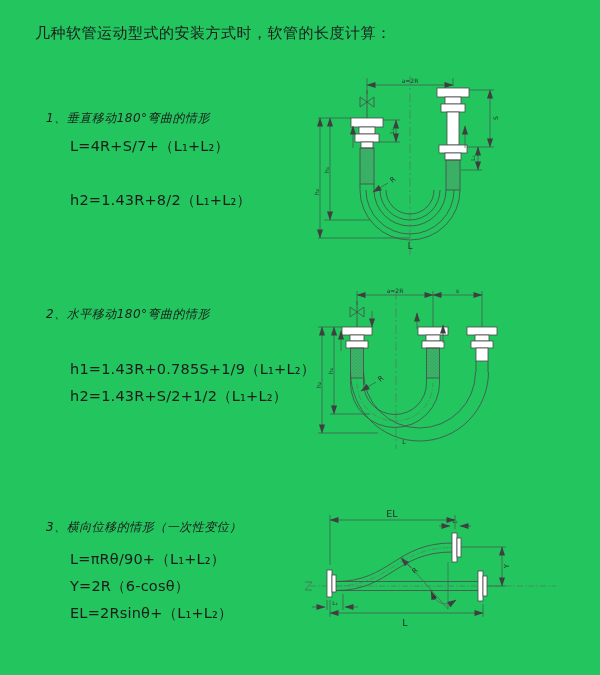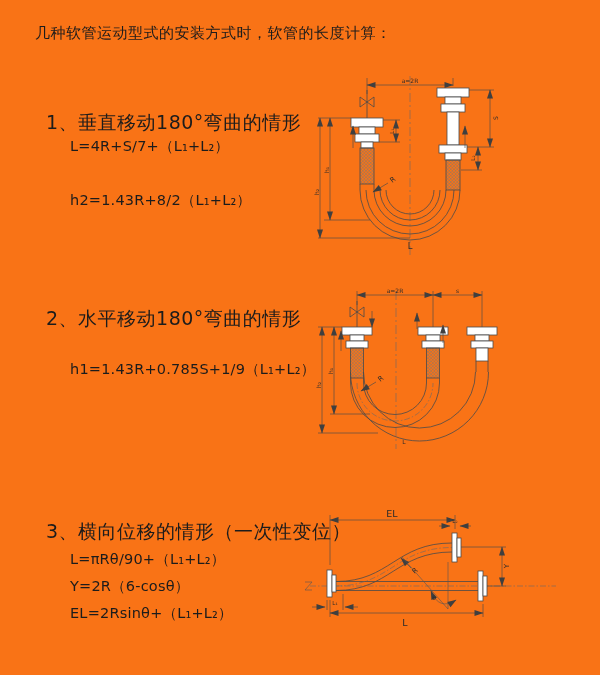--- a/index.html
+++ b/index.html
@@ -1,19 +1,19 @@
 <!DOCTYPE html>
 <html><head>
 <meta charset="utf-8">
 <style>
   html,body{margin:0;padding:0;background:#fff;}
-  .page{position:relative;width:600px;height:675px;background:#f97316;overflow:hidden;
+  .page{position:relative;width:600px;height:675px;background:#22c55e;overflow:hidden;
         font-family:"DejaVu Sans","Liberation Sans",sans-serif;color:#1c1c1c;}
   .title{position:absolute;left:35px;top:24px;font-size:15px;letter-spacing:.5px;}
-  .sec-heading{position:absolute;font-size:19px;letter-spacing:.5px;}
+  .sec-heading{position:absolute;font-size:12px;letter-spacing:.5px;font-style:italic;}
   .formula{position:absolute;font-size:14.5px;letter-spacing:.2px;}
   svg.diagram{position:absolute;overflow:visible;}
   svg .ln{stroke:#4a4a4a;stroke-width:.8;fill:none;}
   svg .thin{stroke:#555;stroke-width:.6;fill:none;}
   svg .dim{stroke:#4a4a4a;stroke-width:.65;fill:none;}
   svg .cl{stroke:#6a6a6a;stroke-width:.6;fill:none;stroke-dasharray:9 3 2 3;}
   svg .cld{stroke:#6a6a6a;stroke-width:.6;fill:none;stroke-dasharray:6 2 1.5 2;}
   svg .fit{fill:#ffffff;stroke:#4a4a4a;stroke-width:.8;}
   svg .braid{fill:url(#hatch);stroke:#4a4a4a;stroke-width:.8;}
   svg text{fill:#2b2b2b;font-family:"DejaVu Sans","Liberation Sans",sans-serif;}
@@ -111,20 +111,21 @@
     <g>
       <path class="dim" d="M78,113 L63,122" marker-end="url(#arr)"></path>
       <text class="t7" transform="rotate(-38 83 110)" x="83" y="112" text-anchor="middle">R</text>
     </g>
 
     <text class="t8" x="100" y="179" text-anchor="middle">L</text>
   </svg>
 
   <div class="sec-heading" style="left:46px;top:306px">2、水平移动180°弯曲的情形</div>
   <div class="formula" style="left:70px;top:360px">h1=1.43R+0.785S+1/9（L₁+L₂）</div>
+  <div class="formula" style="left:70px;top:387px">h2=1.43R+S/2+1/2（L₁+L₂）</div>
 
   <svg class="diagram" style="left:308px;top:283px" width="285" height="172" viewBox="0 0 285 172">
     <path class="cl" d="M88,8 V166"></path>
 
     <g>
       <path class="dim" d="M49,8 V22 M125,8 V44 M174,8 V44"></path>
       <path class="dim" d="M49,12 H125" marker-start="url(#arr)" marker-end="url(#arr)"></path>
       <text class="t6" x="87" y="9.5" text-anchor="middle">a=2R</text>
       <path class="dim" d="M125,12 H174" marker-start="url(#arr)" marker-end="url(#arr)"></path>
       <text class="t6" x="149.5" y="9.5" text-anchor="middle">s</text>

